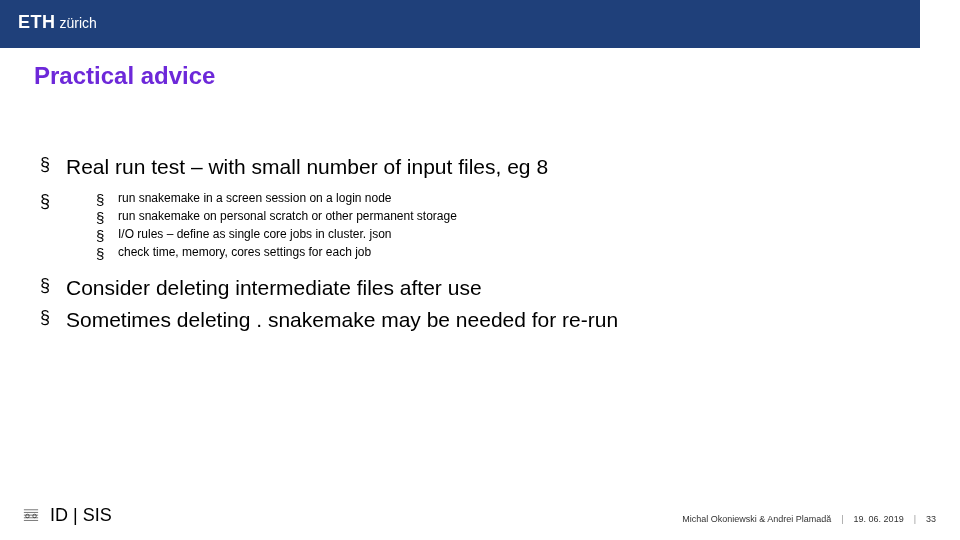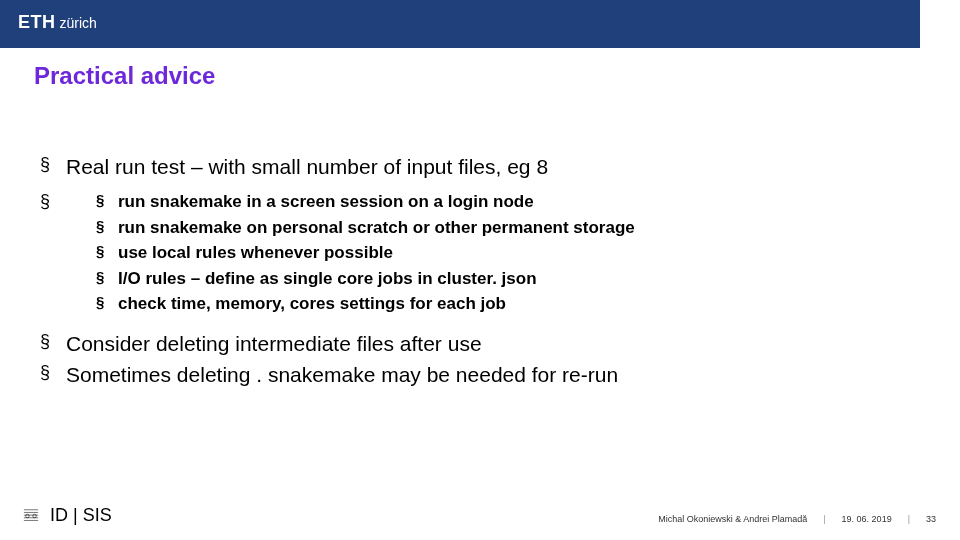--- a/index.html
+++ b/index.html
@@ -7,28 +7,28 @@
   .header-bar { background: #1f407a; height: 48px; width: 920px; position: relative; }
   .logo-wrap { position: absolute; left: 18px; top: 12px; display: flex; align-items: baseline; color: #fff; }
   .logo-eth { font-weight: 800; font-size: 18px; letter-spacing: 0.5px; }
   .logo-zurich { font-weight: 300; font-size: 14px; margin-left: 4px; }
   .title { font-size: 24px; font-weight: 700; color: #6d28d9; margin: 14px 0 0 34px; }
   .content { margin: 62px 0 0 34px; color: #000; }
   ul.top { list-style: none; }
   ul.top > li { font-size: 21px; line-height: 1.4; position: relative; padding-left: 32px; margin-bottom: 2px; }
   ul.top > li::before { content: "§"; position: absolute; left: 6px; top: 0; font-size: 18px; }
   ul.sub { list-style: none; margin: 8px 0 12px 28px; }
-  ul.sub > li { font-size: 17px; line-height: 1.5; position: relative; padding-left: 24px; font-weight: bold; }
+  ul.sub > li { font-size: 12px; line-height: 1.5; position: relative; padding-left: 24px; }
   ul.sub > li::before { content: "§"; position: absolute; left: 2px; top: 0; font-size: 15px; }
   .footer { position: absolute; bottom: 14px; left: 0; right: 0; height: 20px; }
   .footer-left { position: absolute; left: 22px; bottom: 0; display: flex; align-items: center; gap: 10px; }
   .small-logo { width: 18px; height: 16px; }
   .small-logo svg { display: block; }
   .dept { font-size: 18px; font-weight: 400; color: #000; }
-  .footer-right { position: absolute; right: 24px; bottom: 2px; font-size: 9px; color: #333; display: flex; align-items: center; gap: 16px; }
+  .footer-right { position: absolute; right: 24px; bottom: 2px; font-size: 9px; color: #333; display: flex; align-items: center; gap: 10px; }
   .sep { color: #999; }
 </style>
 </head>
 <body>
 
 <div class="header-bar">
   <div class="logo-wrap">
     <span class="logo-eth">ETH</span>
     <span class="logo-zurich">zürich</span>
   </div>
@@ -36,21 +36,20 @@
 
 <h1 class="title">Practical advice</h1>
 
 <div class="content">
   <ul class="top">
     <li>Real run test – with small number of input files, eg 8</li>
     <li>
       <ul class="sub">
         <li>run snakemake in a screen session on a login node</li>
         <li>run snakemake on personal scratch or other permanent storage</li>
-        <li>use local rules whenever possible</li>
         <li>I/O rules – define as single core jobs in cluster. json</li>
         <li>check time, memory, cores settings for each job</li>
       </ul>
     </li>
     <li>Consider deleting intermediate files after use</li>
     <li>Sometimes deleting . snakemake may be needed for re-run</li>
   </ul>
 </div>
 
 <div class="footer">

